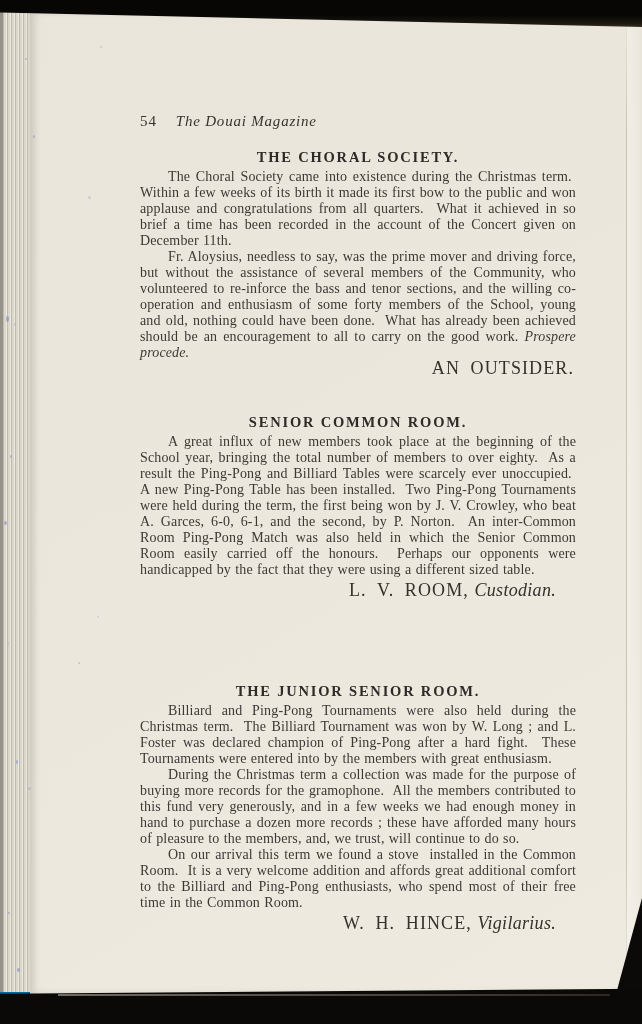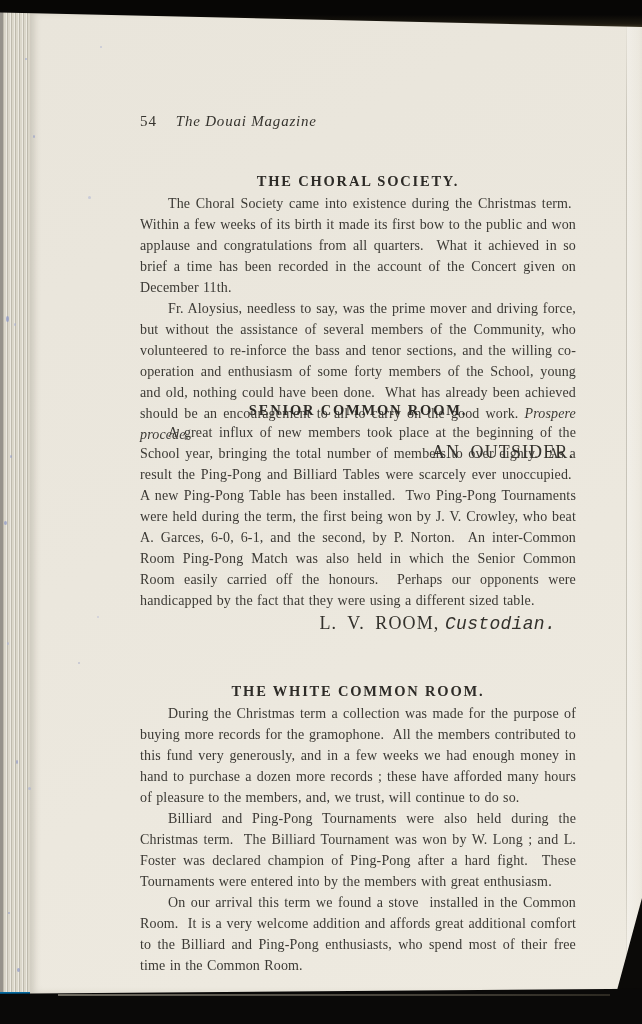--- a/index.html
+++ b/index.html
@@ -57,38 +57,38 @@
   
   .spk{position:absolute;display:block;border-radius:50%;z-index:4;}
   
   .running-header{
     position:absolute;left:110px;top:100px;width:436px;height:19px;
     color:#36342f;font-size:15px;line-height:19px;
   }
   .page-num{letter-spacing:1px;}
   .mag-title{font-style:italic;margin-left:15px;letter-spacing:.8px;}
   .section{position:absolute;left:110px;width:436px;color:#3b3934;}
-  #sec1{top:137px;margin-top:24px;} #sec2{top:390px;} #sec3{top:671px;}
+  #sec1{top:137px;} #sec2{top:402px;} #sec3{top:671px;}
   .section-title{
     margin:0 0 4px;text-align:center;font-weight:bold;
     font-size:14.5px;line-height:16px;letter-spacing:1.8px;color:#2d2b27;
   }
   .para{
     margin:0;text-align:justify;text-indent:28px;
-    font-size:14px;line-height:21px;letter-spacing:.15px;word-spacing:.6px;
+    font-size:14px;line-height:16px;letter-spacing:.15px;word-spacing:.6px;
   }
   .lat{font-style:italic;}
   .signature{
     margin:4px 2px 0 0;text-align:right;font-size:18px;line-height:16px;
     letter-spacing:1.1px;color:#33312c;
   }
   .signature.inset{padding-right:18px;}
   .signature.flush{margin-top:-1px;}
   .sig-name{word-spacing:5px;}
-  .sig-role{font-style:italic;letter-spacing:.3px;word-spacing:1px;font-family:Liberation Mono, monospace;}
+  .sig-role{font-style:italic;letter-spacing:.3px;word-spacing:1px;}
 </style>
 </head>
 <body>
 
 <div class="scan">
 
   <div class="page-stack"></div>
 
   <div class="page">
     <div class="page-edge-right"></div>
@@ -106,24 +106,25 @@
       <div class="signature flush"><span class="sig-name">AN OUTSIDER.</span></div>
     </section>
 
     <section class="section" id="sec2">
       <h2 class="section-title">SENIOR COMMON ROOM.</h2>
       <p class="para"><span>A great influx of new members took place at the beginning of the School year, bringing the total number of members to over eighty.&nbsp; As a result the Ping-Pong and Billiard Tables were scarcely ever unoccupied.&nbsp; A new Ping-Pong Table has been installed.&nbsp; Two Ping-Pong Tournaments were held during the term, the first being won by J. V. Crowley, who beat A. Garces, 6-0, 6-1, and the second, by P. Norton.&nbsp; An inter-Common Room Ping-Pong Match was also held in which the Senior Common Room easily carried off the honours.&nbsp; Perhaps our opponents were handicapped by the fact that they were using a different sized table.</span></p>
       <div class="signature inset"><span class="sig-name">L. V. ROOM,</span> <span class="sig-role">Custodian.</span></div>
     </section>
 
     <section class="section" id="sec3">
-      <h2 class="section-title">THE WHITE COMMON ROOM.</h2>
+      <h2 class="section-title">THE JUNIOR SENIOR ROOM.</h2>
+      <p class="para"><span>Billiard and Ping-Pong Tournaments were also held during the Christmas term.&nbsp; The Billiard Tournament was won by W. Long&nbsp;; and L. Foster was declared champion of Ping-Pong after a hard fight.&nbsp; These Tournaments were entered into by the members with great enthusiasm.</span></p>
       <p class="para"><span>During the Christmas term a collection was made for the purpose of buying more records for the gramophone.&nbsp; All the members contributed to this fund very generously, and in a few weeks we had enough money in hand to purchase a dozen more records&nbsp;; these have afforded many hours of pleasure to the members, and, we trust, will continue to do so.</span></p>
-      <p class="para"><span>Billiard and Ping-Pong Tournaments were also held during the Christmas term.&nbsp; The Billiard Tournament was won by W. Long&nbsp;; and L. Foster was declared champion of Ping-Pong after a hard fight.&nbsp; These Tournaments were entered into by the members with great enthusiasm.</span></p>
       <p class="para"><span>On our arrival this term we found a stove&nbsp; installed in the Common Room.&nbsp; It is a very welcome addition and affords great additional comfort to the Billiard and Ping-Pong enthusiasts, who spend most of their free time in the Common Room.</span></p>
+      <div class="signature inset"><span class="sig-name">W. H. HINCE,</span> <span class="sig-role">Vigilarius.</span></div>
     </section>
   </div>
 
   <i class="spk" style="left:25px;top:58px;width:2px;height:2px;background:#8f99c6;opacity:.6"></i>
   <i class="spk" style="left:100px;top:46px;width:2px;height:2px;background:#a8b0d4;opacity:.55"></i>
   <i class="spk" style="left:33px;top:135px;width:2px;height:3px;background:#8f99c6;opacity:.6"></i>
   <i class="spk" style="left:88px;top:196px;width:3px;height:3px;background:#a8b0d4;opacity:.5"></i>
   <i class="spk" style="left:6px;top:316px;width:3px;height:6px;background:#8f99c6;opacity:.75"></i>
   <i class="spk" style="left:14px;top:323px;width:2px;height:3px;background:#a8b0d4;opacity:.6"></i>
   <i class="spk" style="left:10px;top:455px;width:2px;height:3px;background:#8f99c6;opacity:.6"></i>

